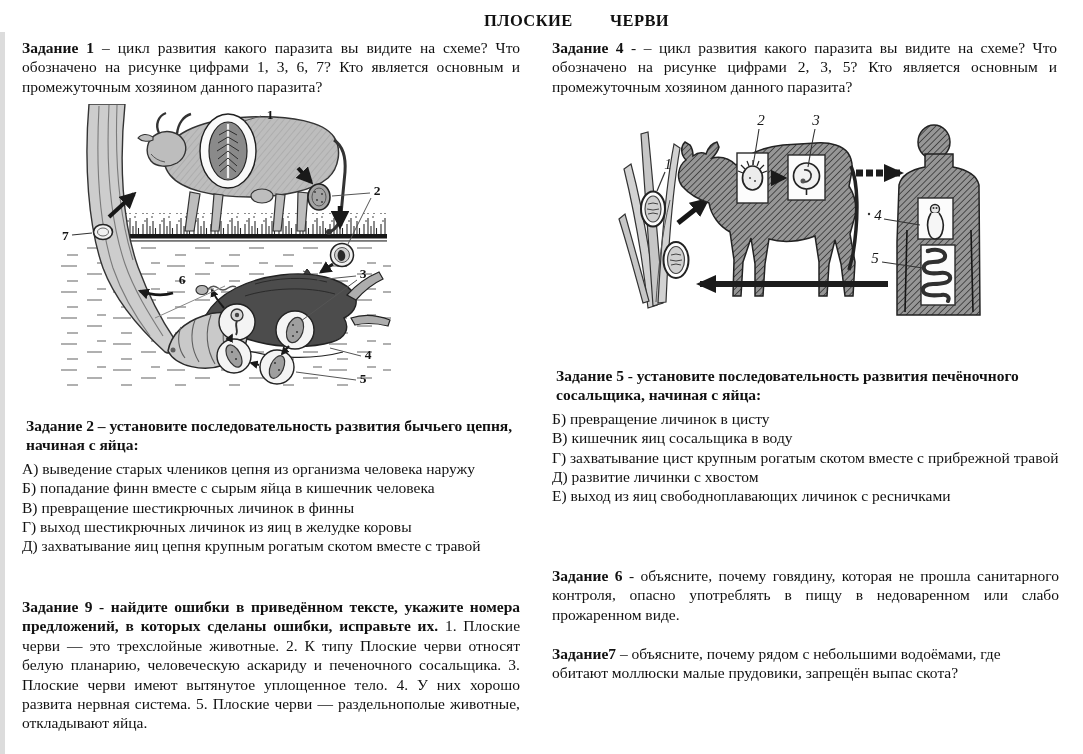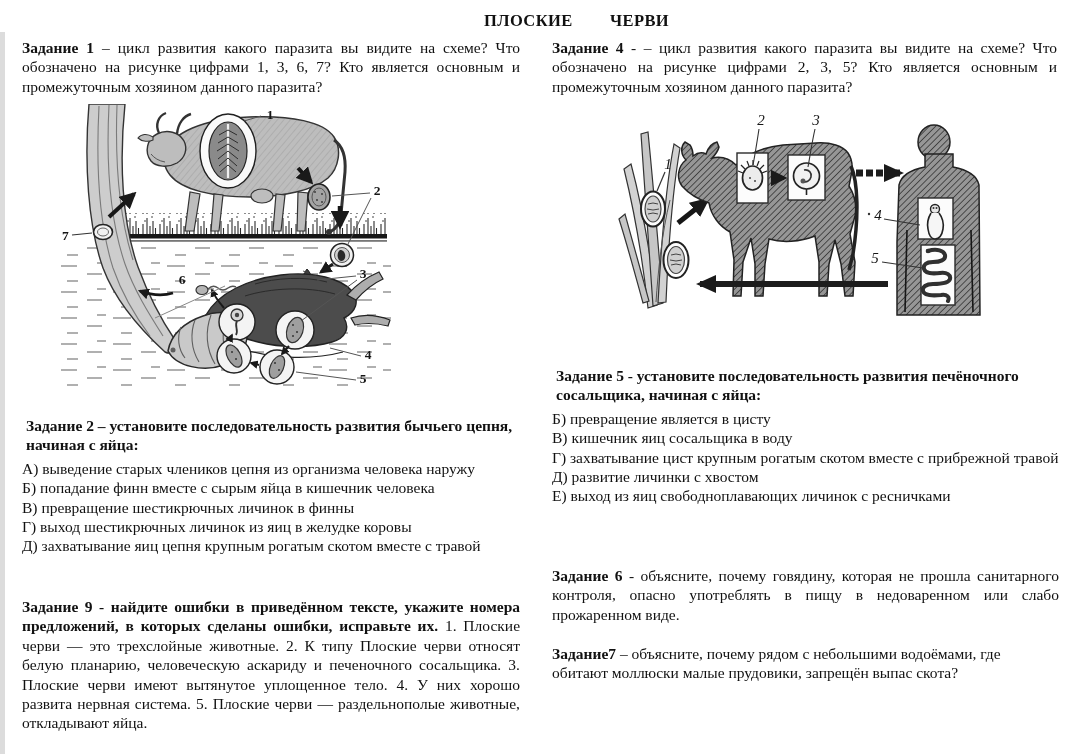--- a/index.html
+++ b/index.html
@@ -276,21 +276,21 @@
   <text class="f2lab" x="204" y="13" text-anchor="middle">3</text>
   <text class="f2lab" x="266" y="108" text-anchor="middle">4</text>
   <text class="f2lab" x="263" y="151" text-anchor="middle">5</text>
 </svg>
 
 <div class="blk" style="left:552px;top:362px;width:507px">
   <p class="head">
     <b>Задание 5</b>
     <b>- установите последовательность развития печёночного сосальщика, начиная с яйца:</b>
   </p>
-  <div class="opt">Б) превращение является в цисту</div>
+  <div class="opt">Б) превращение личинок в цисту</div>
   <div class="opt">В) кишечник яиц сосальщика в воду</div>
   <div class="opt">Г) захватывание цист крупным рогатым скотом вместе с прибрежной травой</div>
   <div class="opt">Д) развитие личинки с хвостом</div>
   <div class="opt">Е) выход из яиц свободноплавающих личинок с ресничками</div>
 </div>
 
 <p class="blk just" style="left:552px;top:566px;width:507px">
   <b>Задание 6</b>
   <span>- объясните, почему говядину, которая не прошла санитарного контроля, опасно употреблять в пищу в недоваренном или слабо прожаренном виде.</span>
 </p>

